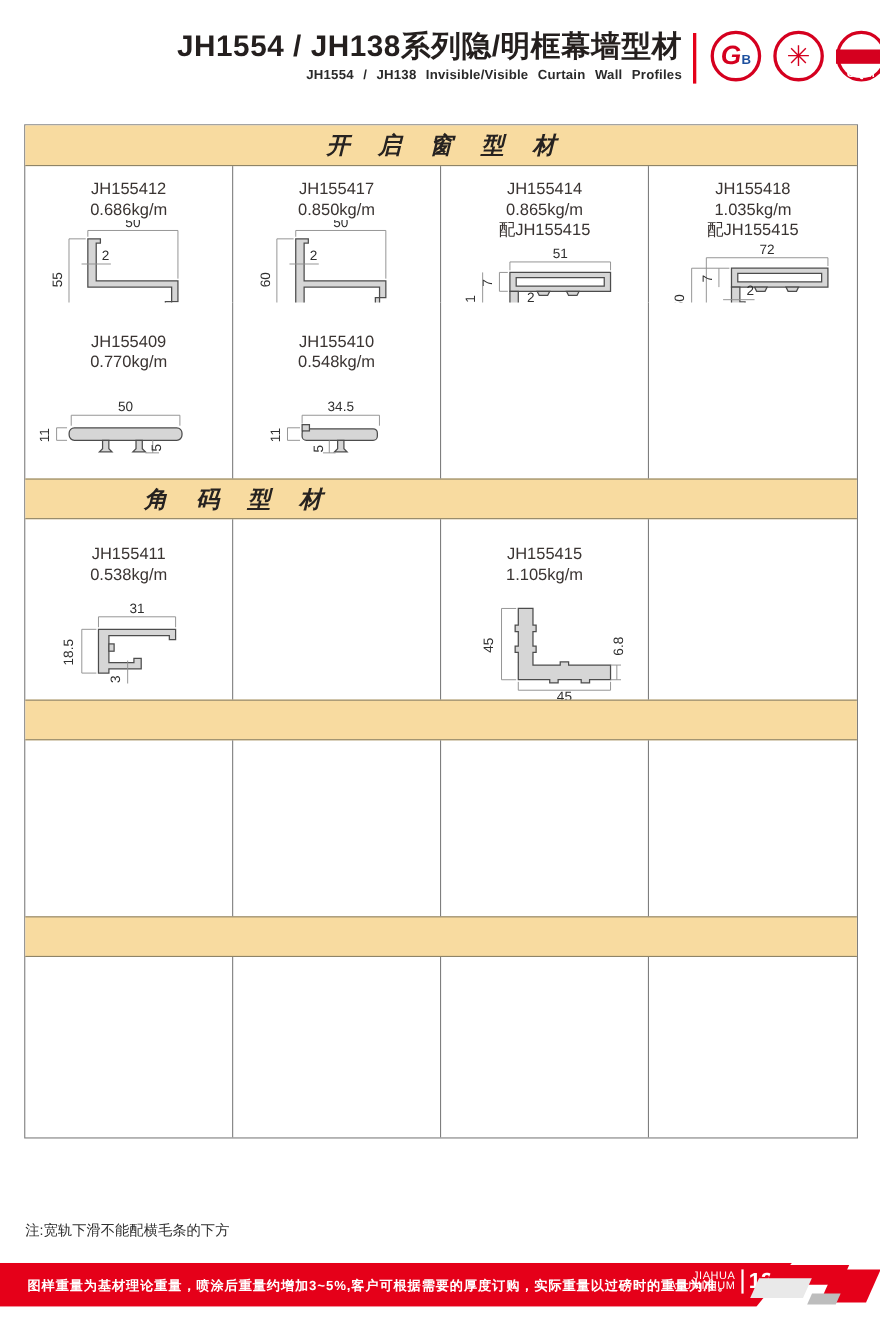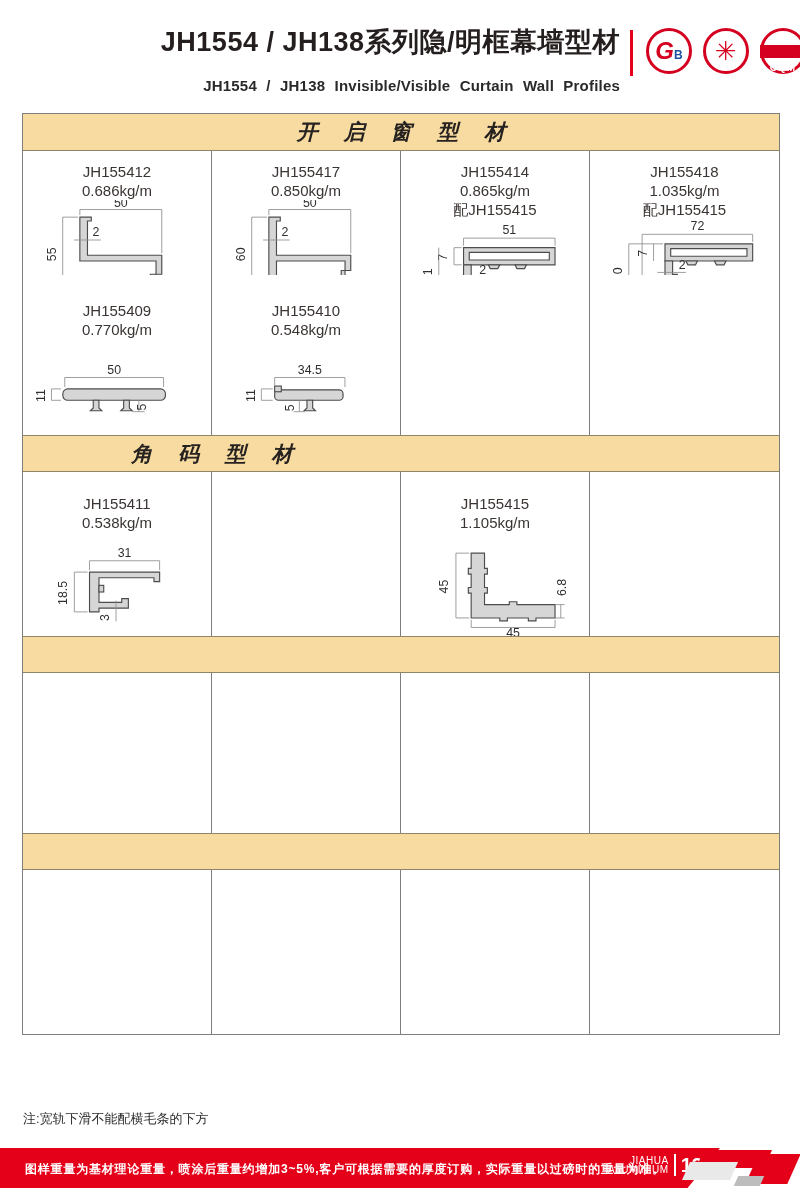--- a/index.html
+++ b/index.html
@@ -4,21 +4,21 @@
 <style>
   html,body{margin:0;padding:0;}
   body{
     width:800px;height:1200px;position:relative;background:#ffffff;
     font-family:"Liberation Sans","DejaVu Sans",sans-serif;color:#3a3432;overflow:hidden;
   }
   
   .header{position:absolute;top:22px;left:0;width:800px;height:84px;}
   .title-block{position:absolute;top:4px;right:180px;width:460px;text-align:right;}
   .page-title{font-size:27px;font-weight:bold;color:#241f1e;letter-spacing:0.5px;line-height:32px;}
-  .page-subtitle{font-size:15px;font-weight:600;color:#2a2a2a;margin-top:19px;word-spacing:5px;letter-spacing:0.2px;}
+  .page-subtitle{font-size:12px;font-weight:600;color:#2a2a2a;margin-top:3px;word-spacing:5px;letter-spacing:0.2px;}
   .red-divider{position:absolute;top:8px;left:630px;width:3px;height:46px;background:#e50019;}
   .logos{position:absolute;top:6px;left:646px;display:flex;gap:11px;}
   .logo{width:46px;height:46px;border-radius:50%;border:3px solid #d5001f;box-sizing:border-box;
         display:flex;align-items:center;justify-content:center;position:relative;background:#fff;}
   .logo-g{font-size:24px;font-weight:bold;color:#d5001f;font-style:italic;line-height:1;}
   .logo-g b{font-size:12px;color:#1d4f9e;font-style:normal;}
   .logo-seal{font-size:26px;color:#d5001f;line-height:1;}
   .logo-cqm-band{position:absolute;left:-3px;top:14px;width:46px;height:13px;background:#d5001f;
         display:flex;align-items:center;justify-content:center;}
   .logo-cqm-band span{color:#fff;font-size:10px;font-weight:bold;letter-spacing:1px;line-height:1;margin-top:33px;}

